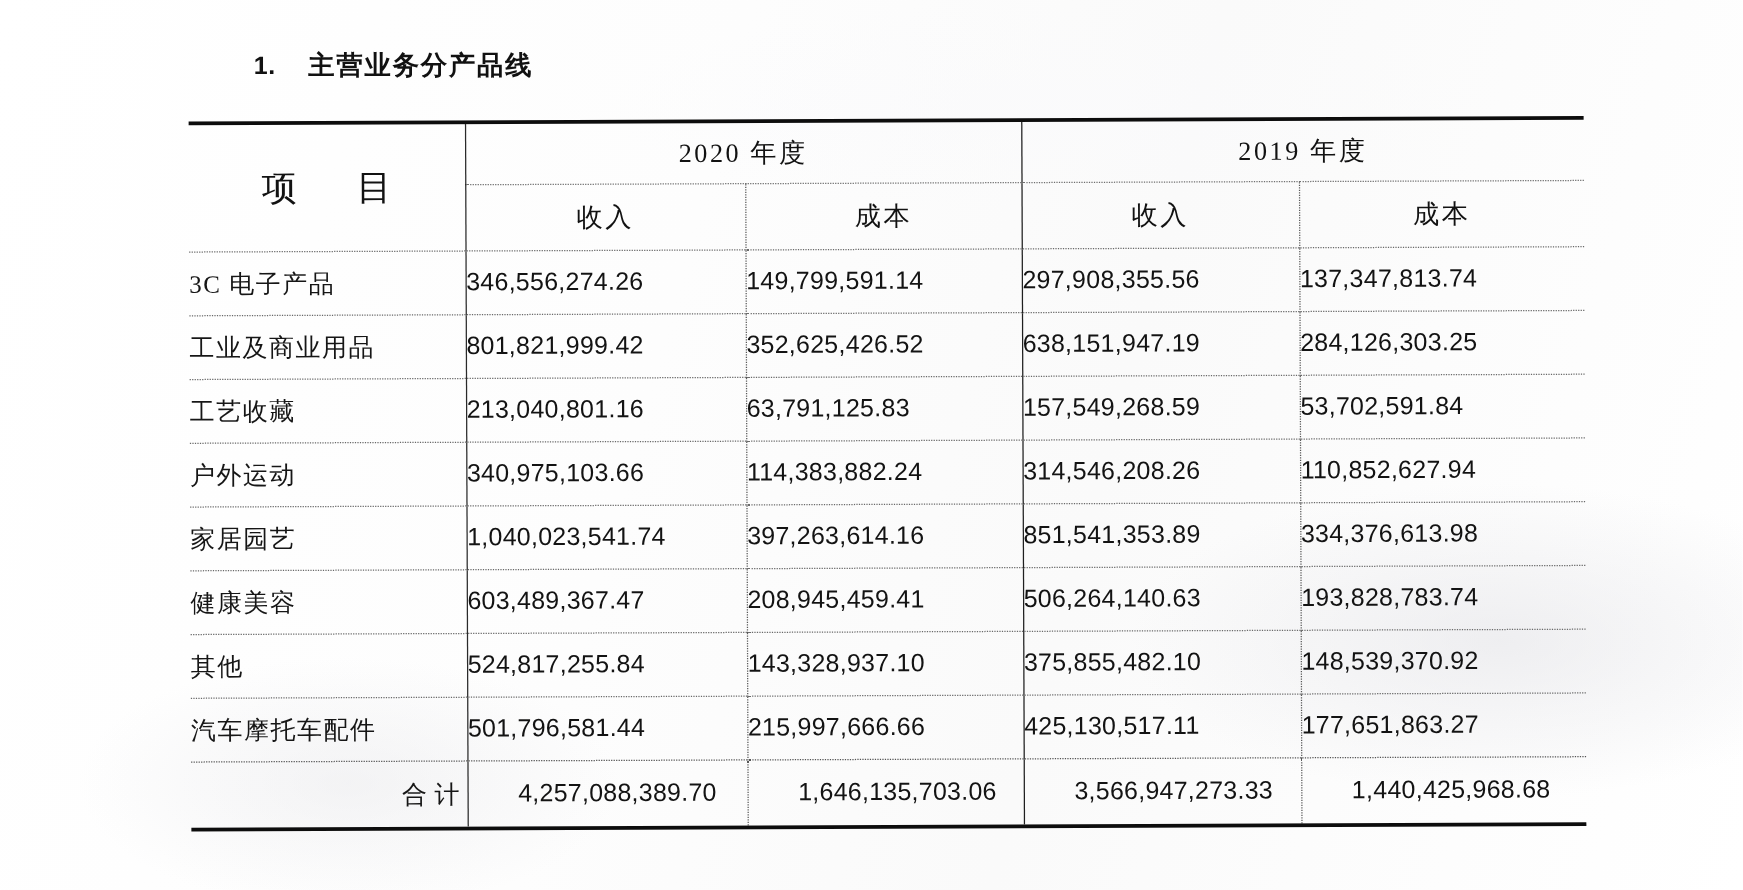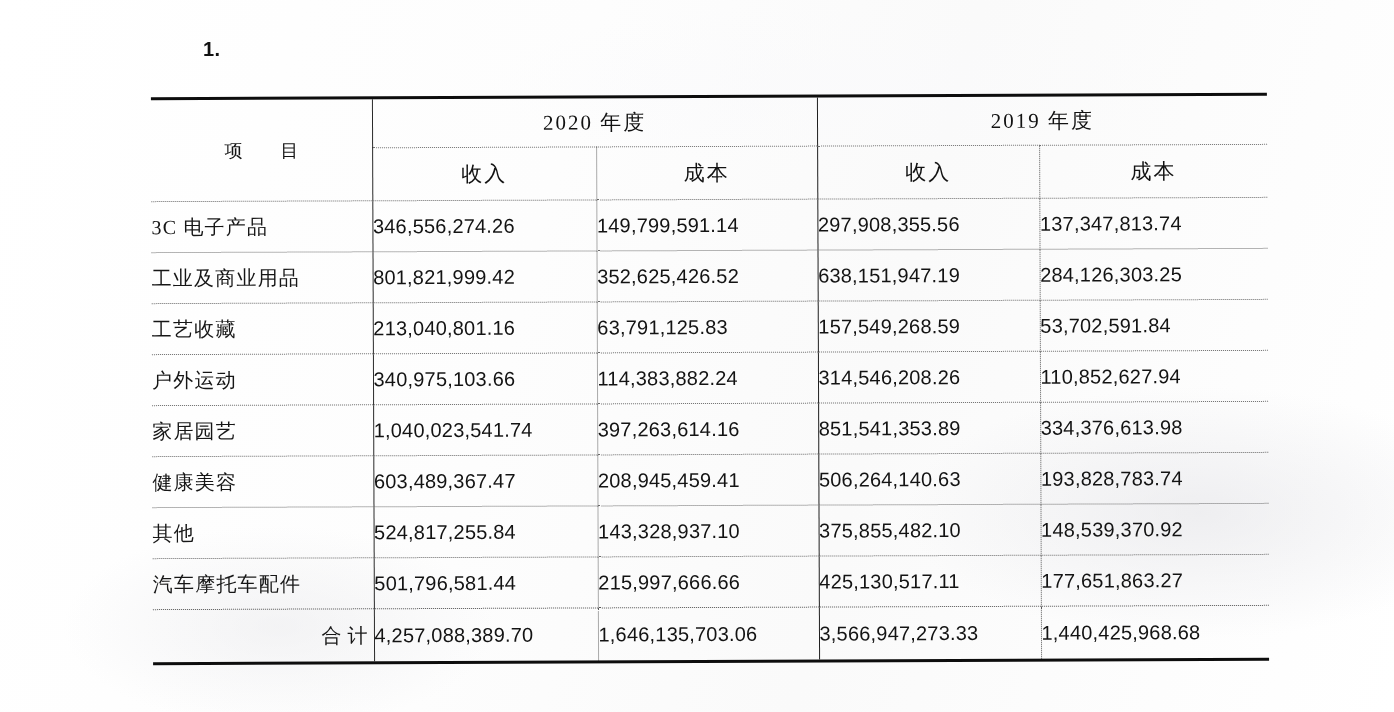--- a/index.html
+++ b/index.html
@@ -87,21 +87,21 @@
   .rule-bottom { margin-top: 0; }
 
   
   .hdr {
     text-align: center;
     font-size: 21px;
     letter-spacing: 2px;
     color: #121212;
   }
   .hdr-item {
-    font-size: 18px;
+    font-size: 28px;
     letter-spacing: 10px;
     text-indent: 10px;
   }
   .hdr-year {
     height: 48px;
     border-bottom: 1px dotted #6f6f6f;
   }
   .hdr-sub {
     height: 52px;
     font-size: 21px;
@@ -125,20 +125,21 @@
     font-size: 20px;
   }
   tr.data-row.first > td {
     border-top: 1.2px dotted #6a6a6a;
     margin-left: 16px;
   }
   tr.total-row > td {
     height: 52px;
     border-top: 1.2px dotted #555;
     font-size: 20px;
+    padding-left: 40px;
   }
   td.label {
     text-align: left;
     padding-left: 18px;
     letter-spacing: 1.2px;
     font-size: 20px;
   }
   td.label.center {
     text-align: right;
     padding-left: 0;
@@ -155,20 +156,21 @@
   }
 </style>
 </head>
 <body>
 
 <div class="page">
   <div class="paper-noise"></div>
 
   <div class="heading">
     <span class="num">1.</span>
+    <span class="txt">主营业务分产品线</span>
   </div>
 
   <div class="table-wrap">
     <div class="rule-top"></div>
     <table class="fin">
       <colgroup>
         <col style="width:221px">
         <col style="width:224px">
         <col style="width:221px">
         <col style="width:222px">

